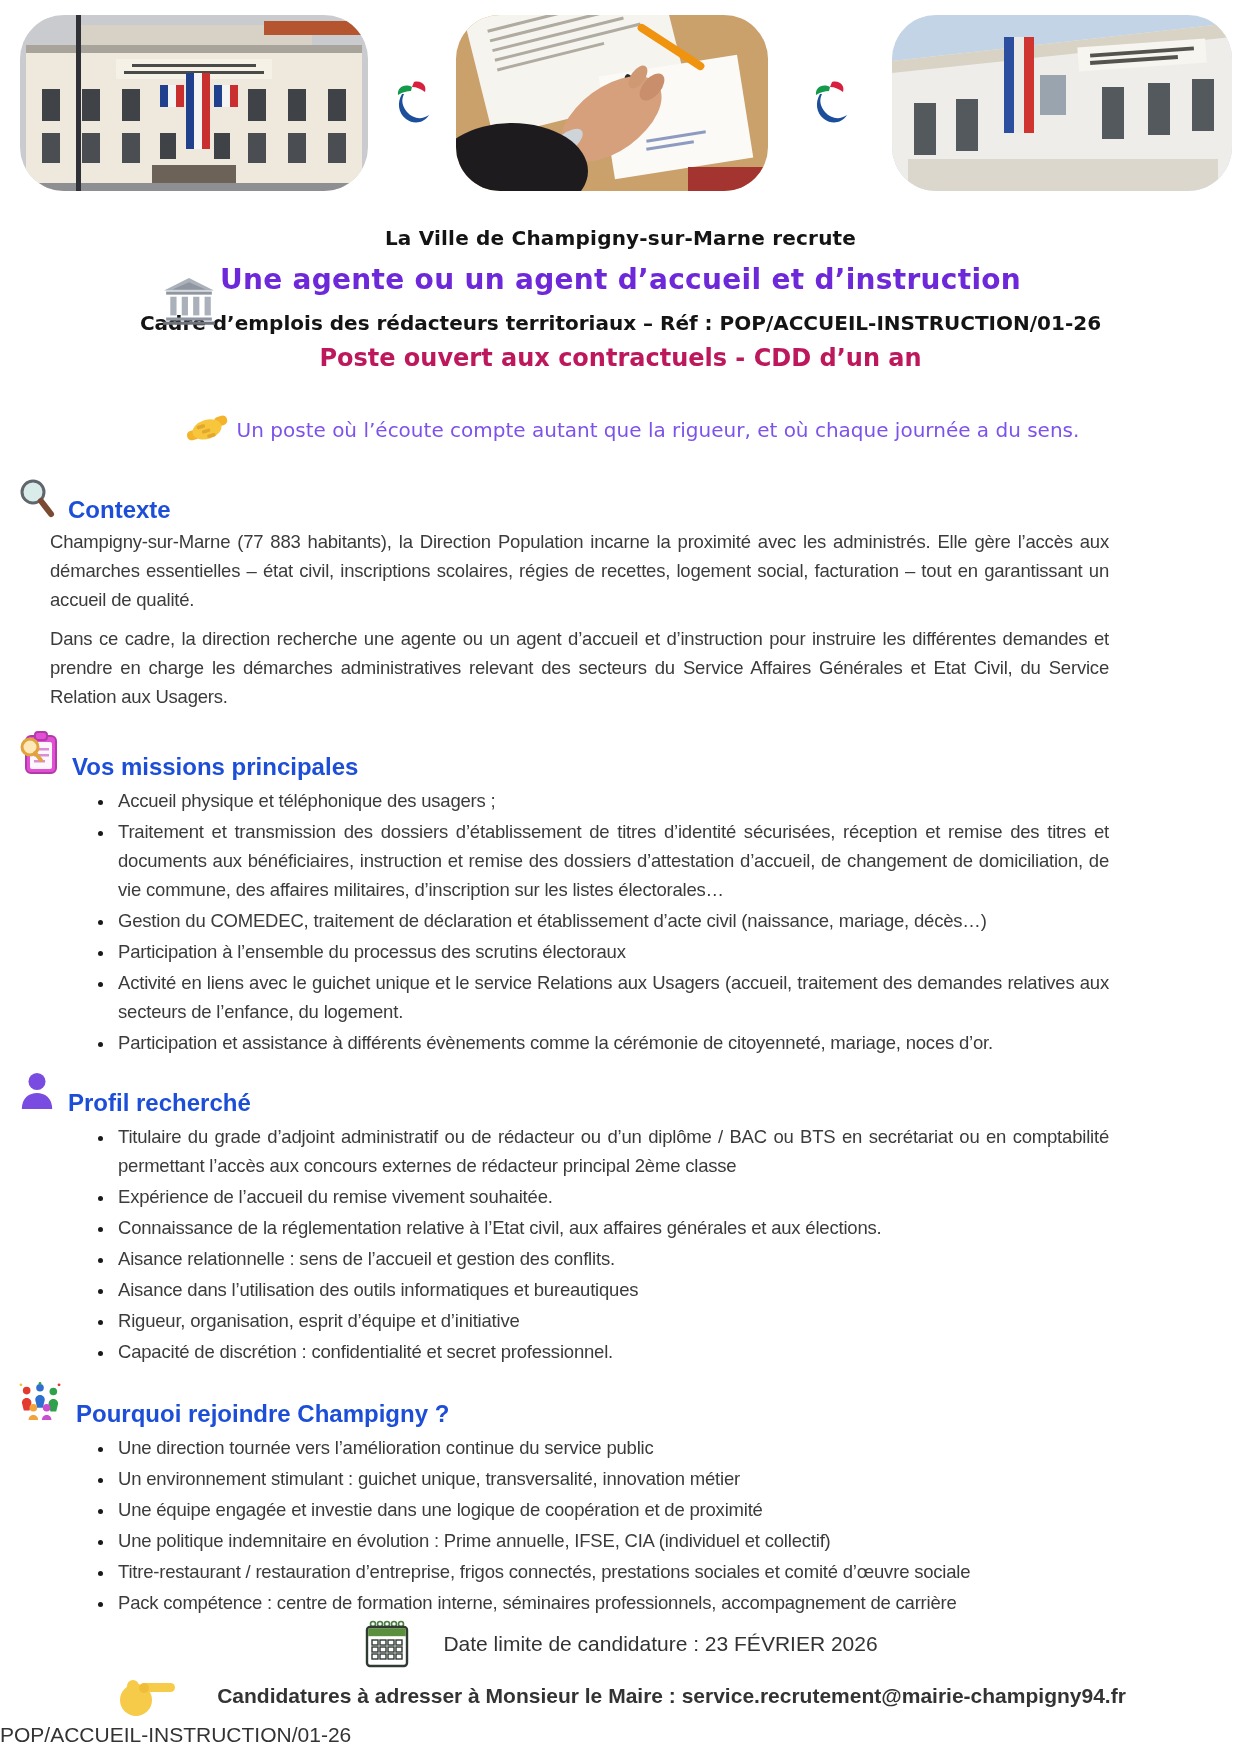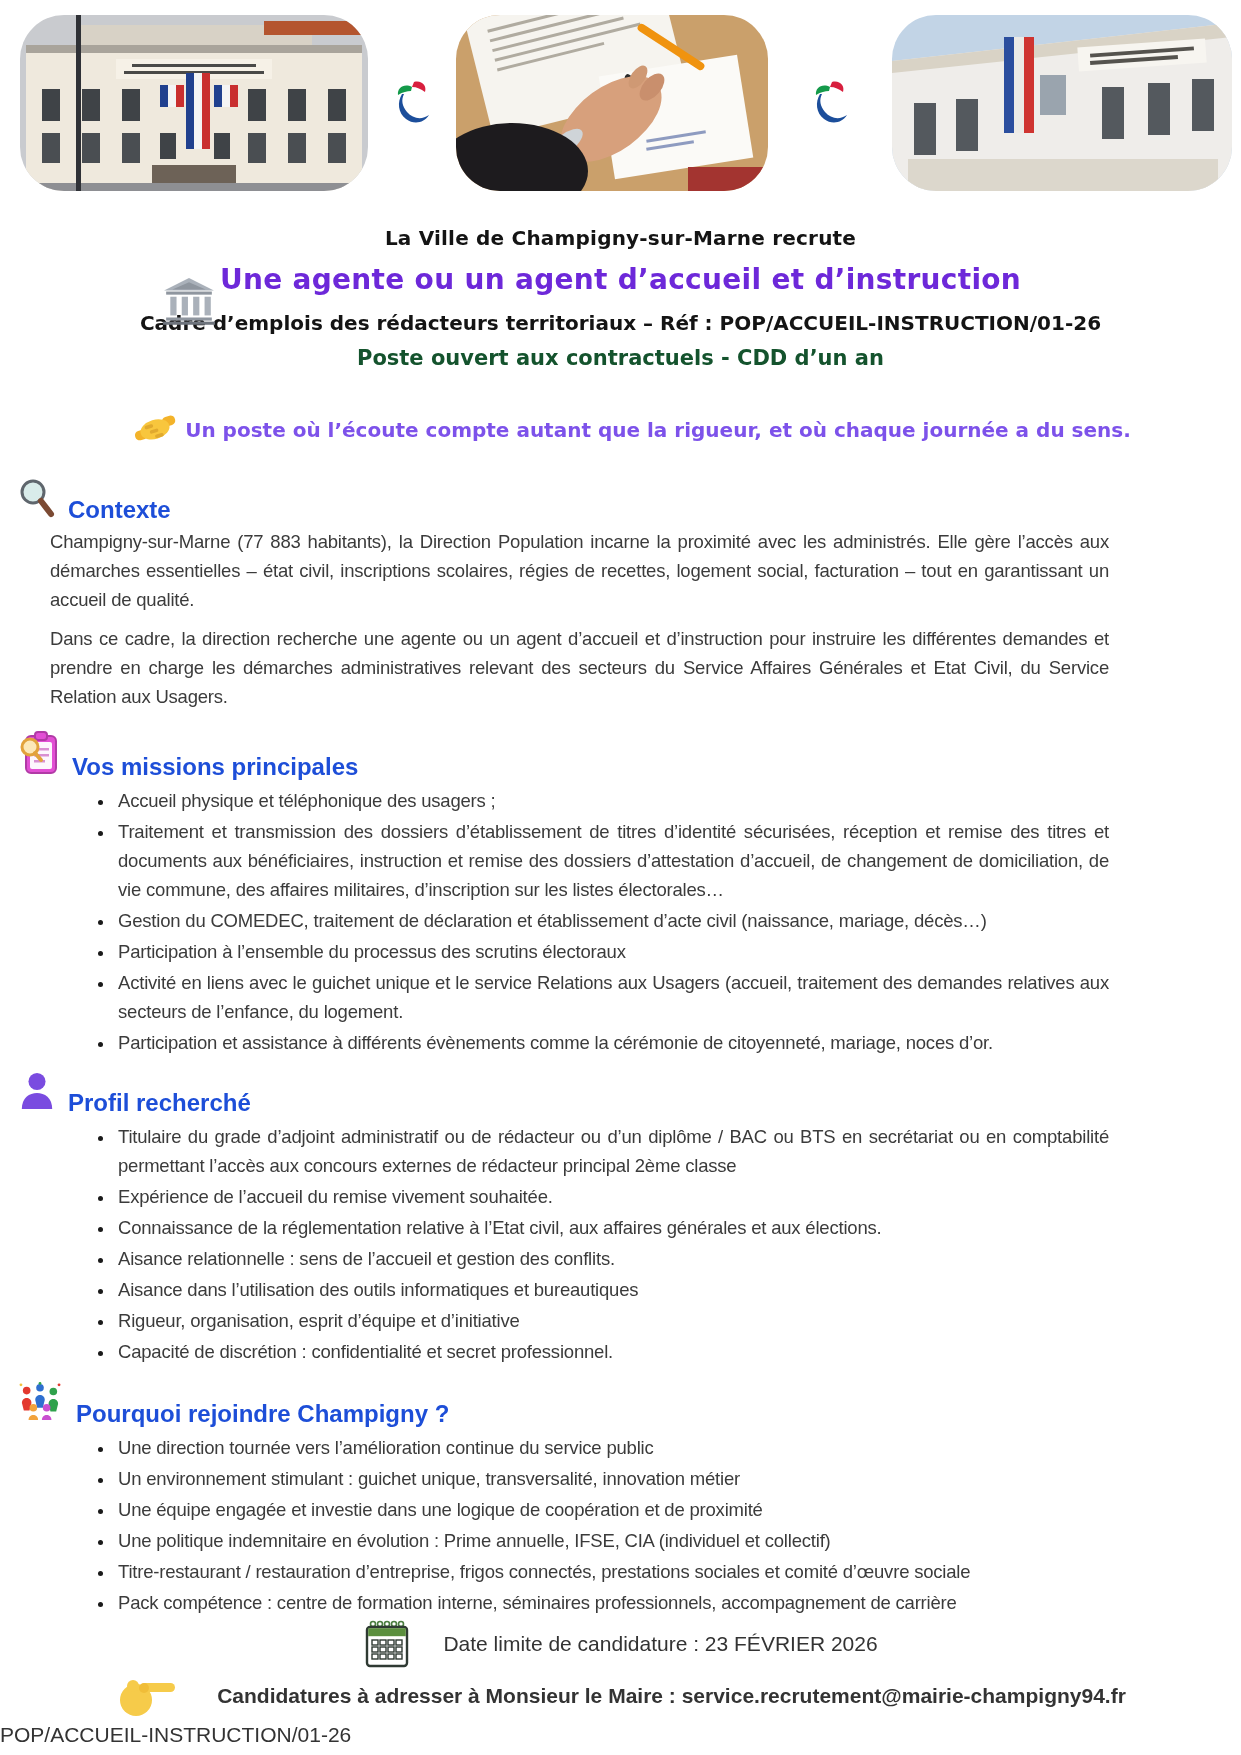--- a/index.html
+++ b/index.html
@@ -17,24 +17,24 @@
   .citylogo{flex:none;width:36px;height:46px;}
   .citylogo.l1{margin:0 26px;}
   .citylogo.l2{margin:0 44px;}
   .citylogo svg{display:block;width:100%;height:100%;}
   
   .title-block{text-align:center;position:relative;font-family:"DejaVu Sans",sans-serif;}
   .bank-icon{position:absolute;left:162px;top:52px;width:54px;height:48px;}
   .recruits-line{margin-top:34px;font-size:20px;line-height:26px;font-weight:bold;color:#141414;letter-spacing:.2px;}
   .job-title{margin:12px 0 0;font-size:28px;line-height:34px;font-weight:bold;color:#6d28d9;letter-spacing:.3px;}
   .cadre-line{margin-top:14px;font-size:20px;line-height:24px;font-weight:bold;color:#141414;}
-  .poste-line{margin-top:11px;font-size:21px;line-height:24px;font-weight:bold;color:#14532d;}
+  .poste-line{margin-top:11px;font-size:24px;line-height:24px;font-weight:bold;color:#be185d;}
   
   .tagline{margin-top:40px;height:40px;display:flex;align-items:center;justify-content:center;gap:9px;
-    font-family:"DejaVu Sans",sans-serif;font-weight:bold;font-size:20px;color:#7d52ea;padding-left:24px;}
+    font-family:"DejaVu Sans",sans-serif;font-weight:normal;font-size:20px;color:#7d52ea;padding-left:24px;}
   .tagline .ic{width:42px;height:38px;flex:none;}
   
   .sections{padding:0 132px 0 50px;}
   h2.sec{display:flex;align-items:flex-end;gap:12px;margin:0 0 0 -32px;
     font-size:24px;line-height:30px;color:#1d4ed8;font-weight:bold;font-family:"Liberation Sans",sans-serif;}
   h2.sec .ic{flex:none;display:inline-block;}
   .sec-contexte h2.sec{margin-top:28px;}
   .sec-missions h2.sec{margin-top:20px;}
   .sec-profil h2.sec{margin-top:14px;}
   .sec-pourquoi h2.sec{margin-top:16px;gap:14px;}

